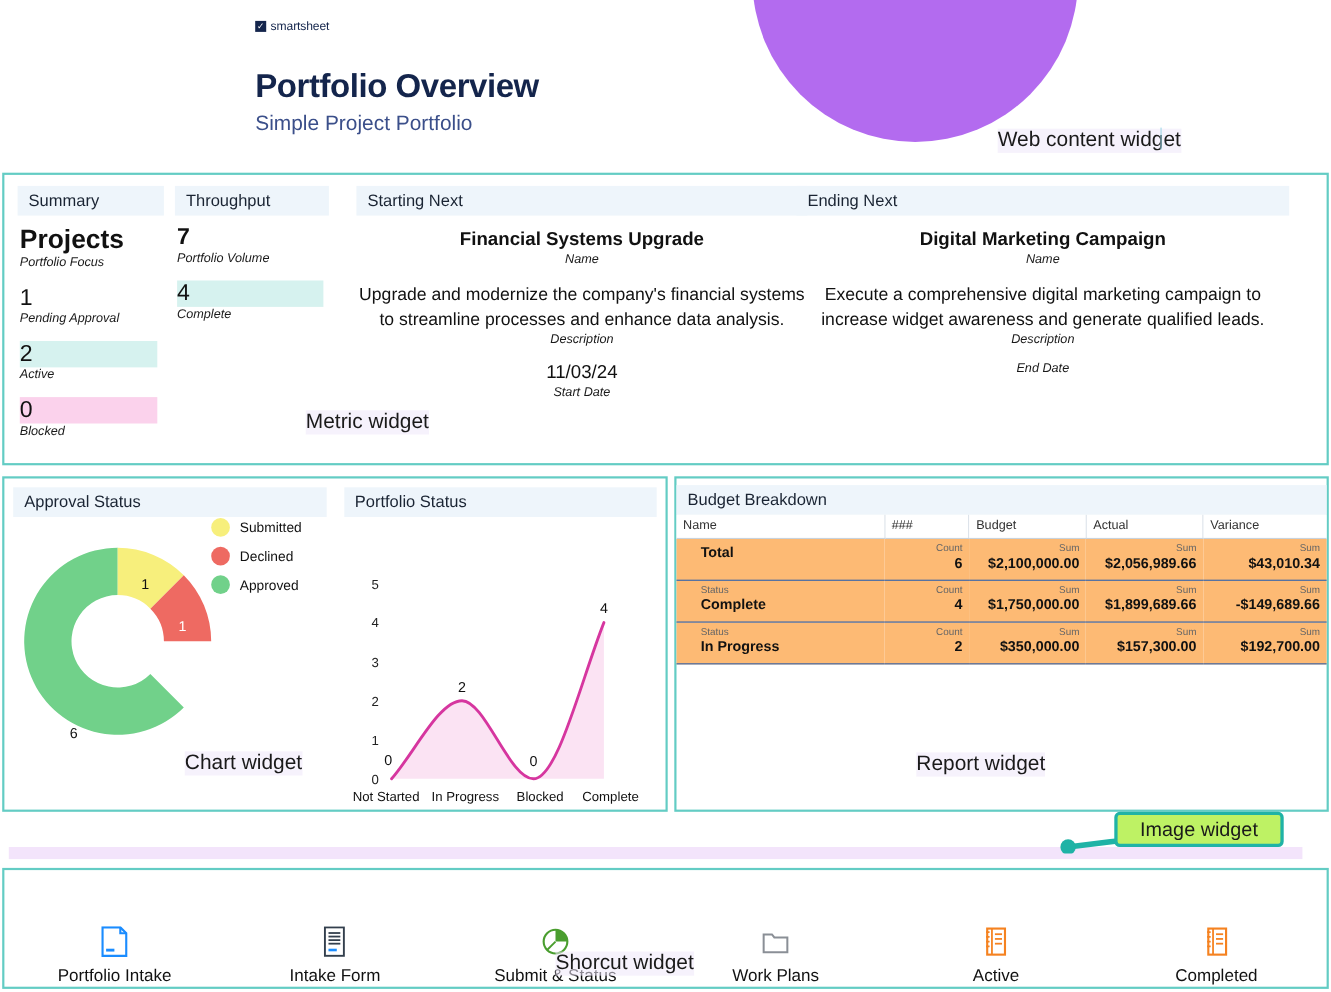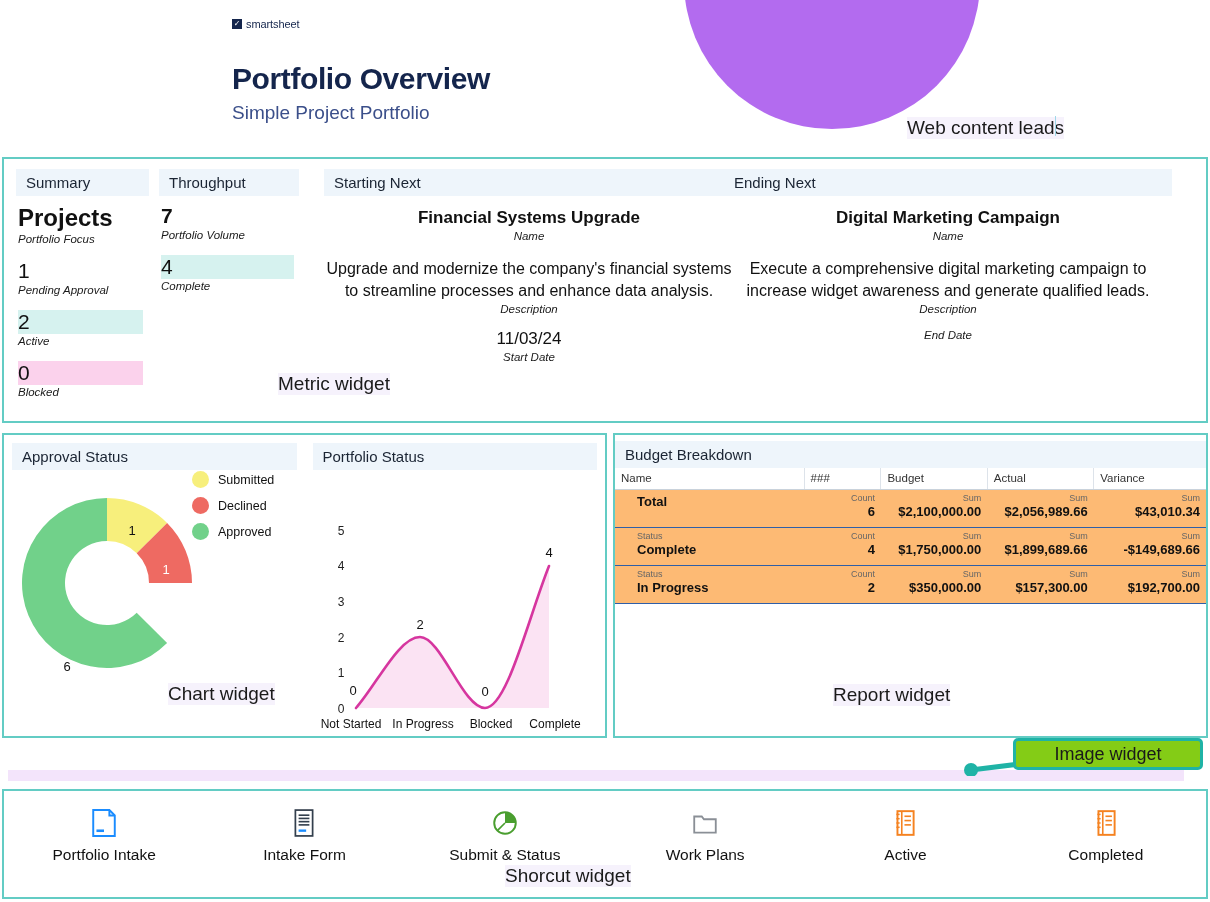--- a/index.html
+++ b/index.html
@@ -133,37 +133,37 @@
 
   
   #image-widget-strip {
     position: absolute; left: 8px; top: 770px; width: 1176px; height: 11px;
     background: #f3e4fb;
   }
 
   
   #image-callout {
     position: absolute; left: 1013px; top: 738px;
-    width: 190px; height: 32px;
+    width: 154px; height: 32px;
     border: 3px solid #1fb3a6; border-radius: 5px;
-    background: #84cc16;
+    background: #bef264;
     display: flex; align-items: center; justify-content: center;
     z-index: 45;
   }
   #image-callout .annot { position: static; background: none; font-size: 18px; }
   #callout-leader {
     position: absolute; left: 963px; top: 762px;
     width: 58px; height: 14px; z-index: 44;
   }
 
   
   #shortcut-widget { left: 2px; top: 789px; width: 1206px; height: 110px; }
   #shortcut-row {
     display: flex; width: 100%; height: 100%;
-    align-items: flex-start; padding-top: 18px;
+    align-items: flex-end; padding-top: 18px;
   }
   .sc-item {
     flex: 1; display: flex; flex-direction: column;
     align-items: center; gap: 9px;
   }
   .sc-icon { width: 26px; height: 28px; display: block; }
   .sc-label { font-size: 15.5px; color: #111; }
 
   
   #annot-web { left: 907px; top: 117px; }
@@ -185,21 +185,21 @@
     <span id="brand-mark">✓</span>
     <span id="brand-text">smartsheet</span>
   </div>
 
   <div id="page-title">Portfolio Overview</div>
   <div id="page-subtitle">Simple Project Portfolio</div>
 
   <div id="web-content-shape"></div>
 </div>
 
-<div class="annot" id="annot-web">Web content leads</div>
+<div class="annot" id="annot-web">Web content widget</div>
 <div id="cursor-caret"></div>
 
 <div class="widget" id="metric-widget">
   <div id="metric-inner">
 
     <div class="mcol" id="col-summary">
       <div class="wtitle">Summary</div>
       <div class="mstack">
         <div class="mrow">
           <div class="mnum big">Projects</div>

